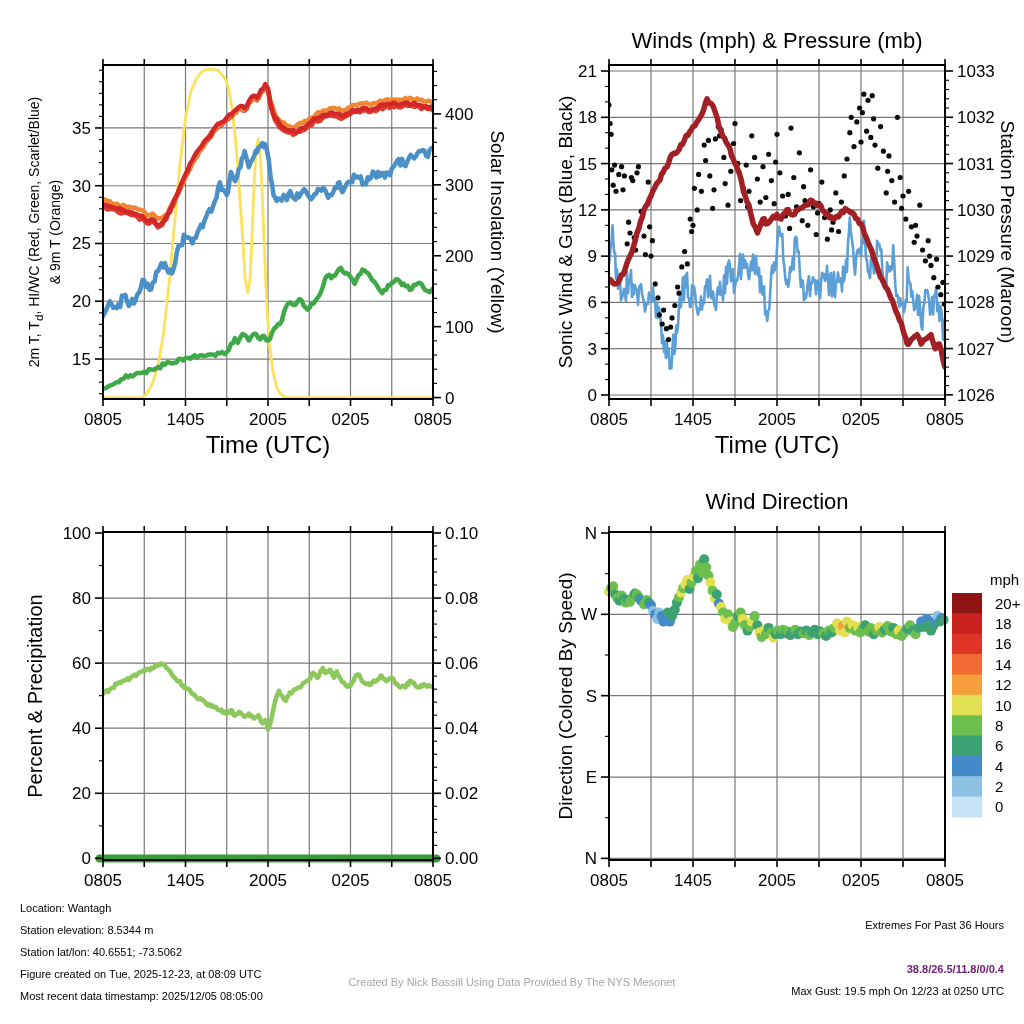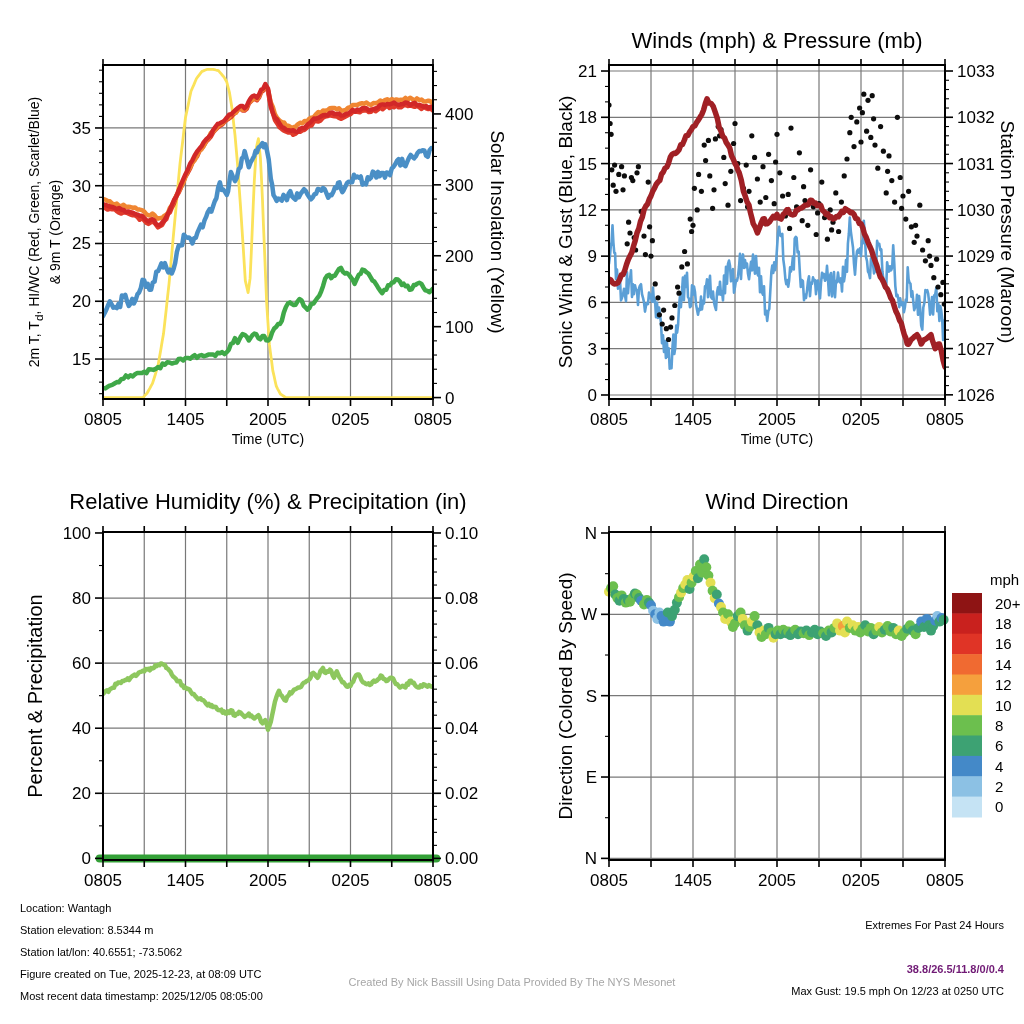--- a/index.html
+++ b/index.html
@@ -1,20 +1,20 @@
 <!DOCTYPE html>
 <html><head>
 <meta charset="utf-8">
 <style>
   html,body{margin:0;padding:0;background:#fff;}
   #page{position:relative;width:1024px;height:1024px;background:#ffffff;
         font-family:"Liberation Sans", sans-serif;color:#000;overflow:hidden;}
   .title{position:absolute;text-align:center;font-size:22px;white-space:nowrap;}
   .title sup{font-size:14px;}
-  .xlab{position:absolute;text-align:center;font-size:14px;white-space:nowrap;}
+  .xlab{position:absolute;text-align:center;font-size:24px;white-space:nowrap;}
   .vlab{position:absolute;white-space:nowrap;transform:translate(-50%,-50%) rotate(-90deg);}
   .vlab.right{transform:translate(-50%,-50%) rotate(90deg);}
   .vlab .l1{text-align:center;}
   .ft{position:absolute;font-size:11px;white-space:nowrap;}
   .ft-right{text-align:right;}
   .red-bold{color:#701a75;font-weight:bold;}
   .credit{color:#a6a6a6;text-align:center;}
   svg{position:absolute;left:0;top:0;}
   svg text{font-family:"Liberation Sans", sans-serif;}
 </style>
@@ -761,21 +761,20 @@
         <text x="995" y="710.5" font-size="15">10</text>
         <text x="995" y="730.9" font-size="15">8</text>
         <text x="995" y="751.2" font-size="15">6</text>
         <text x="995" y="771.6" font-size="15">4</text>
         <text x="995" y="792.0" font-size="15">2</text>
         <text x="995" y="812.3" font-size="15">0</text>
       </g>
     </svg>
 
   <div class="title" style="left:517px;top:28px;width:520px;">Winds (mph) &amp; Pressure (mb)</div>
-  <div class="title" style="left:8px;top:489px;width:520px;">Relative Humidity (%) &amp; Precipitation (in)</div>
   <div class="title" style="left:517px;top:489px;width:520px;">Wind Direction</div>
 
   <div class="xlab" style="left:118px;top:431px;width:300px;">Time (UTC)</div>
   <div class="xlab" style="left:627px;top:431px;width:300px;">Time (UTC)</div>
 
   <div class="vlab" style="left:45px;top:232px;font-size:14px;line-height:17px;">
     <div class="l1"><span>2m T, T</span><sub>d</sub><span>, HI/WC (Red, Green, Scarlet/Blue)</span></div>
     <div class="l1">&amp; 9m T (Orange)</div>
   </div>
   <div class="vlab right" style="left:497px;top:232px;font-size:19px;">Solar Insolation (Yellow)</div>
@@ -783,18 +782,18 @@
   <div class="vlab right" style="left:1007px;top:232px;font-size:19px;">Station Pressure (Maroon)</div>
   <div class="vlab" style="left:35px;top:696px;font-size:20px;">Percent &amp; Precipitation</div>
   <div class="vlab" style="left:566px;top:696px;font-size:19px;">Direction (Colored By Speed)</div>
 
   <div class="ft" style="left:20px;top:902px;">Location: Wantagh</div>
   <div class="ft" style="left:20px;top:924px;">Station elevation: 8.5344 m</div>
   <div class="ft" style="left:20px;top:946px;text-align:right;">Station lat/lon: 40.6551; -73.5062</div>
   <div class="ft" style="left:20px;top:968px;">Figure created on Tue, 2025-12-23, at 08:09 UTC</div>
   <div class="ft" style="left:20px;top:990px;">Most recent data timestamp: 2025/12/05 08:05:00</div>
 
-  <div class="ft ft-right" style="left:500px;top:919px;width:504px;">Extremes For Past 24 Hours</div>
+  <div class="ft ft-right" style="left:500px;top:919px;width:504px;">Extremes For Past 36 Hours</div>
   <div class="ft ft-right red-bold" style="left:500px;top:963px;width:504px;">38.8/26.5/11.8/0/0.4</div>
   <div class="ft ft-right" style="left:500px;top:985px;width:504px;">Max Gust: 19.5 mph On 12/23 at 0250 UTC</div>
 
   <div class="ft credit" style="left:0;top:976px;width:1024px;">Created By Nick Bassill Using Data Provided By The NYS Mesonet</div>
 </div>
 
 </body></html>

